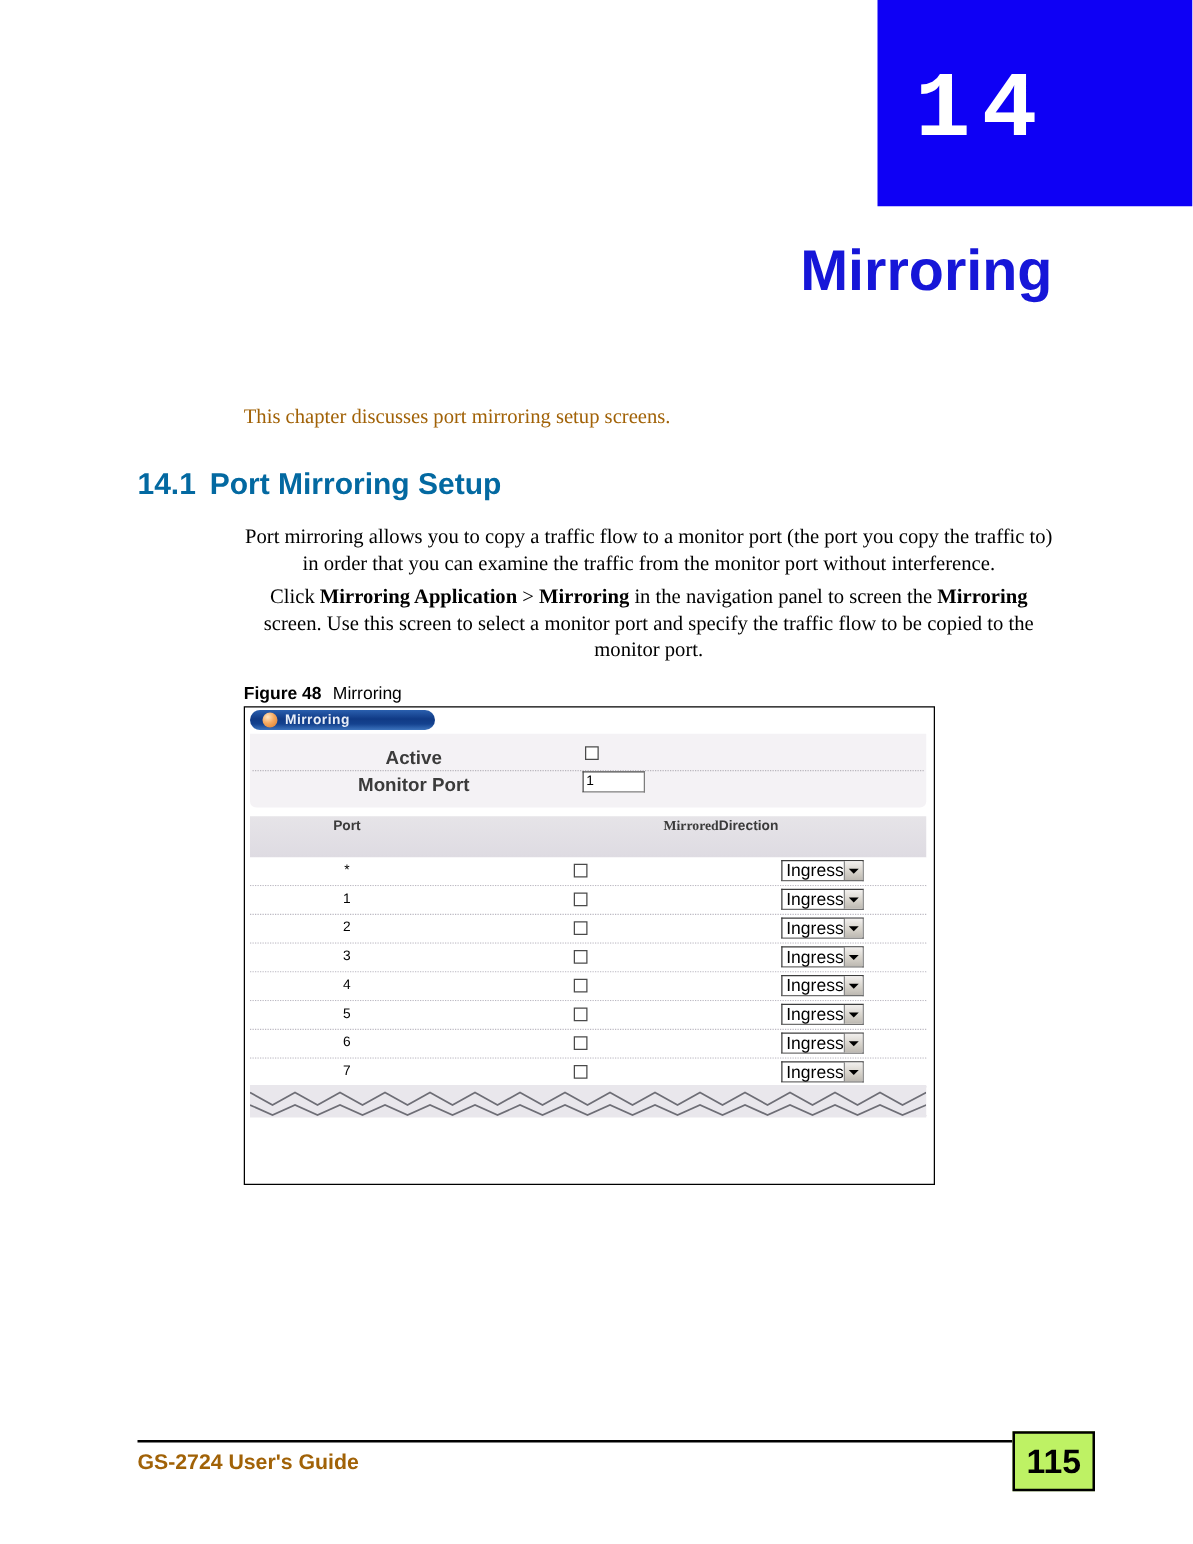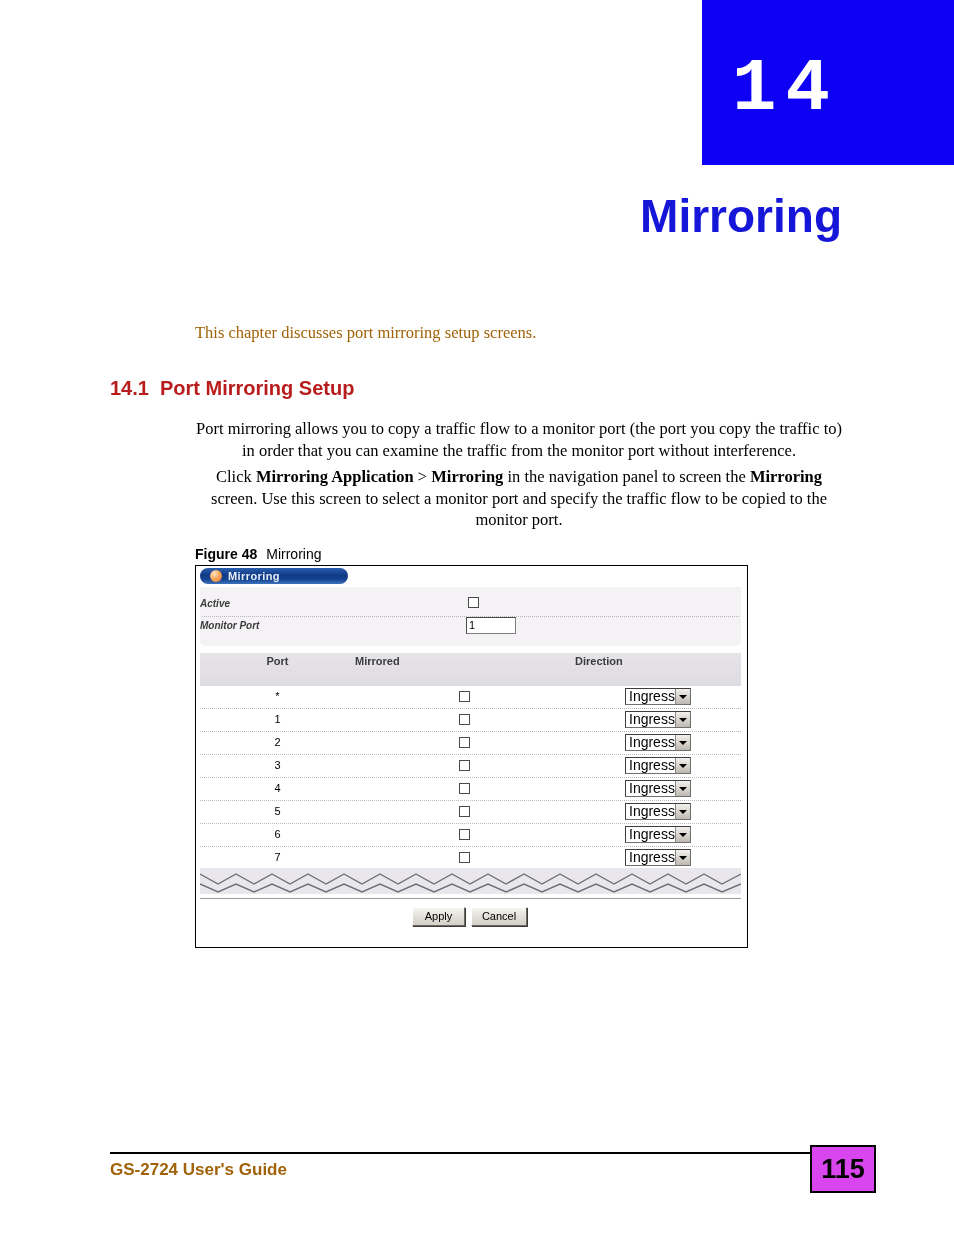--- a/index.html
+++ b/index.html
@@ -61,23 +61,23 @@
     color: #a16207;
     margin-top: 12px;
   }
 
   .section-heading {
     position: absolute;
     left: 110px;
     top: 374px;
     font-family: "Liberation Sans", sans-serif;
     font-weight: bold;
-    font-size: 20px;
+    font-size: 24px;
     line-height: 28px;
-    color: #b91c1c;
+    color: #0369a1;
     white-space: nowrap;
   }
   .section-heading .sec-num { margin-right: 11px; }
 
   .para {
     position: absolute;
     left: 195px;
     width: 648px;
     font-size: 16.5px;
     line-height: 21.5px;
@@ -179,25 +179,24 @@
     top: 29px;
     width: 537px;
     height: 0;
     border-top: 1px dotted #b9b6bd;
   }
   .set-label {
     position: absolute;
     left: 0;
     top: 3px;
     width: 262px;
-    text-align: left;
-    font-size: 10px;
+    text-align: center;
+    font-size: 15px;
     font-weight: bold;
     color: #3b3b3b;
-    font-style: italic;
   }
   .checkbox {
     position: absolute;
     left: 268px;
     top: 2px;
     width: 11px;
     height: 11px;
     background: #ffffff;
     border: 1px solid #4a4a4a;
     box-sizing: border-box;
@@ -227,21 +226,21 @@
     top: 87px;
     width: 541px;
   }
   .pt-head {
     position: relative;
     height: 33px;
     background: linear-gradient(to bottom, #e6e4e8 0%, #dedbe2 100%);
   }
   .pt-head .col, .pt-row .col { position: absolute; top: 0; }
   .col-port   { left: 0px;   width: 155px; text-align: center; }
-  .col-mirror { left: 155px; width: 220px; text-align: left; }
+  .col-mirror { left: 155px; width: 220px; text-align: right; font-family: Liberation Serif, serif; }
   .col-dir    { left: 375px; width: 166px; text-align: left; }
   .pt-head .col {
     font-size: 11px;
     font-weight: bold;
     color: #3b3b3b;
     line-height: 17px;
   }
   .pt-row {
     position: relative;
     height: 22px;
@@ -368,21 +367,21 @@
     white-space: nowrap;
     font-weight: bold;
   }
   .page-number-box {
     position: absolute;
     left: 810px;
     top: 1145px;
     width: 66px;
     height: 48px;
     border: 2px solid #000000;
-    background: #d946ef;
+    background: #bef264;
     box-sizing: border-box;
   }
   .page-number {
     font-family: "Liberation Sans", sans-serif;
     font-weight: bold;
     font-size: 27px;
     line-height: 44px;
     text-align: center;
     color: #000000;
   }
@@ -550,24 +549,20 @@
       </div>
   </div>
 
   <div class="zigzag-area" id="zigzag-area" style="top: 302px;">
     <svg width="541" height="26" viewBox="0 0 541 26">
       <polyline points="0,6 18,16 36,6 54,16 72,6 90,16 108,6 126,16 144,6 162,16 180,6 198,16 216,6 234,16 252,6 270,16 288,6 306,16 324,6 342,16 360,6 378,16 396,6 414,16 432,6 450,16 468,6 486,16 504,6 522,16 541,6" fill="none" stroke="#6e6e76" stroke-width="1.4"></polyline>
       <polyline points="0,16 18,24 36,16 54,24 72,16 90,24 108,16 126,24 144,16 162,24 180,16 198,24 216,16 234,24 252,16 270,24 288,16 306,24 324,16 342,24 360,16 378,24 396,16 414,24 432,16 450,24 468,16 486,24 504,16 522,24 541,16" fill="none" stroke="#6e6e76" stroke-width="1.4"></polyline>
     </svg>
   </div>
 
-  <div class="button-bar" id="button-bar" style="top: 332px;">
-    <div class="btn btn-apply">Apply</div>
-    <div class="btn btn-cancel">Cancel</div>
-  </div>
 
 </div>
 
 <div class="footer-rule"></div>
 <div class="footer-text">GS-2724 User's Guide</div>
 <div class="page-number-box">
   <div class="page-number">115</div>
 </div>
 
 </body></html>

